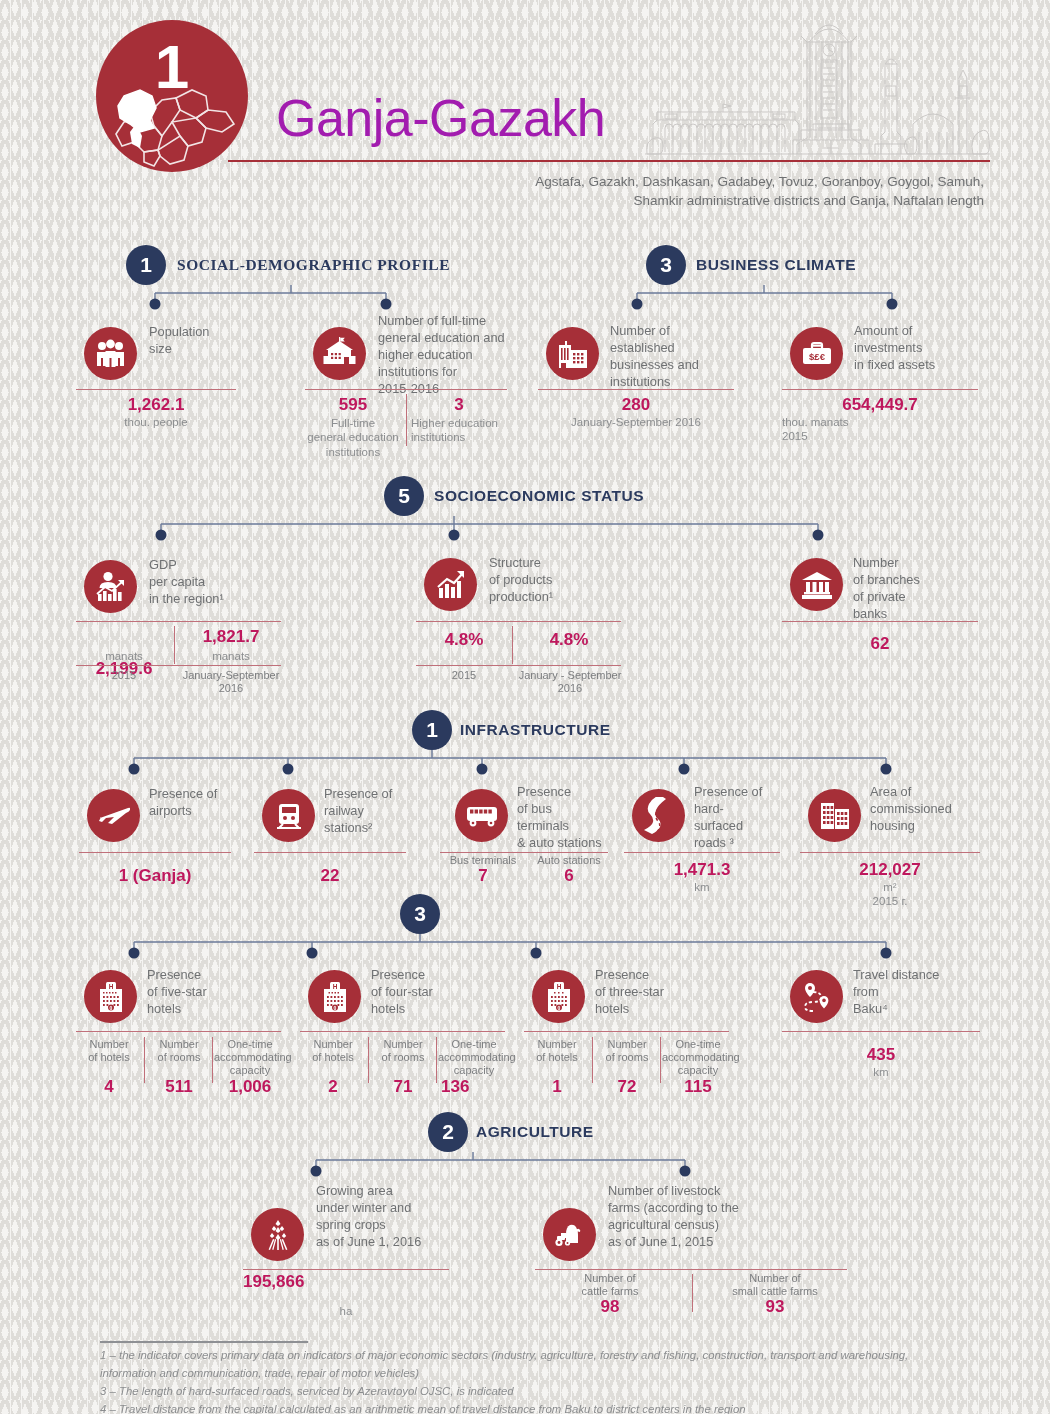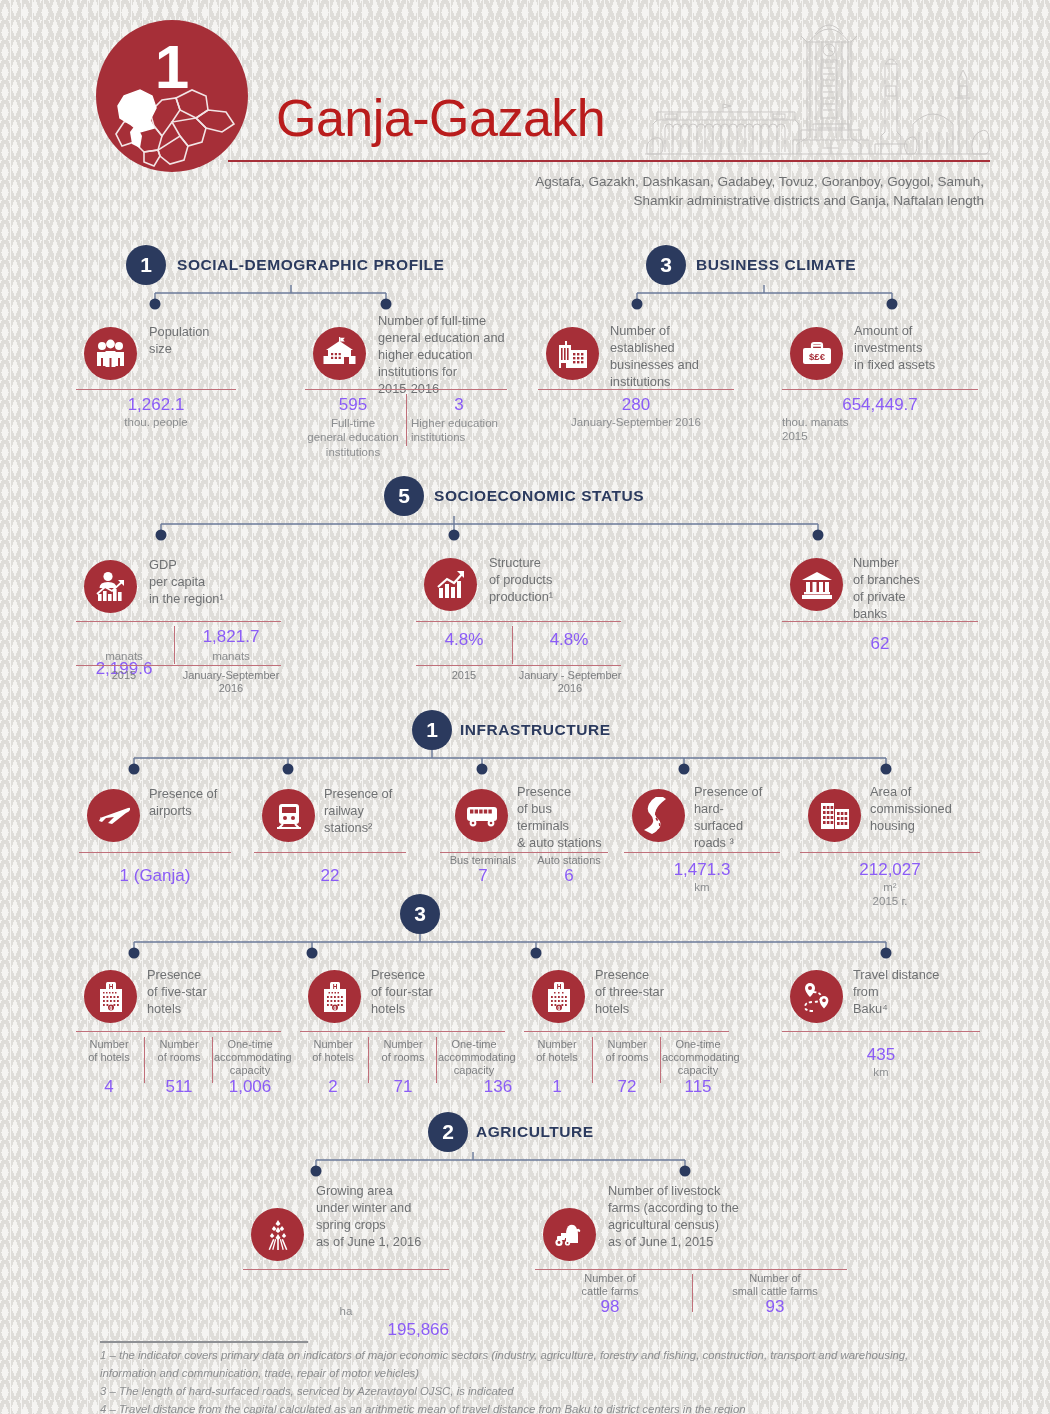--- a/index.html
+++ b/index.html
@@ -32,21 +32,21 @@
     background:#a62f38;
   }
   #hdr-num{
     position:absolute;left:96px;top:20px;width:152px;height:152px;
     color:#fff;font-size:62px;font-weight:bold;line-height:1;
     display:flex;align-items:flex-start;justify-content:center;padding-top:16px;box-sizing:border-box;
   }
   #hdr-map{position:absolute;left:110px;top:78px;width:132px;height:92px;}
   #hdr-title{
     position:absolute;left:276px;top:92px;
-    font-size:52px;color:#b91c1c;letter-spacing:-0.5px;line-height:1;
+    font-size:52px;color:#a21caf;letter-spacing:-0.5px;line-height:1;
     font-weight:400;
     text-align:center;
   }
   #hdr-rule{position:absolute;left:228px;top:160px;width:762px;height:2px;background:#a62f38;}
   #hdr-sub{
     position:absolute;right:66px;top:172px;width:520px;
     text-align:right;font-size:13.5px;color:#6f7173;line-height:1.42;
   }
   #skyline{position:absolute;left:645px;top:12px;width:345px;height:148px;opacity:.95;}
 
@@ -65,21 +65,21 @@
   .node{position:absolute;}
   .node .ico{
     position:absolute;left:0;top:0;width:53px;height:53px;border-radius:50%;background:#a62f38;
     display:flex;align-items:center;justify-content:center;
   }
   .node .ico svg{display:block;}
   .node .lbl{
     position:absolute;font-size:12.8px;color:#6f7173;line-height:1.32;
   }
   .hrule{position:absolute;height:1.4px;background:#c0707a;}
-  .bigval{position:absolute;font-size:17px;font-weight:normal;color:#8b5cf6;white-space:nowrap;}
+  .bigval{position:absolute;font-size:17px;font-weight:bold;color:#be185d;white-space:nowrap;}
   .unit{position:absolute;font-size:11.5px;color:#8c8e90;line-height:1.25;white-space:nowrap;}
   .subhead{position:absolute;font-size:11px;color:#7c7e80;line-height:1.2;text-align:center;}
   .vdiv{position:absolute;width:1.4px;background:#c0707a;}
 
   
   #fn-rule{position:absolute;left:100px;top:1341px;width:208px;height:1.6px;background:#8e9094;}
   #footnotes{
     position:absolute;left:100px;top:1346px;width:880px;
     font-size:11.4px;font-style:italic;color:#8b8d8f;line-height:1.58;
   }
@@ -159,21 +159,21 @@
 
     <div id="hdr-title">Ganja-Gazakh</div>
     <div id="hdr-rule"></div>
     <div id="hdr-sub">
       <div>Agstafa, Gazakh, Dashkasan, Gadabey, Tovuz, Goranboy, Goygol, Samuh,</div>
       <div>Shamkir administrative districts and Ganja, Naftalan length</div>
     </div>
   </div>
 
   <div class="sec-badge" style="left:126px;top:245px;">1</div>
-  <div class="sec-title" style="left:177px;top:245px;">SOCIAL-DEMOGRAPHIC PROFILE</div>
+  <div class="sec-title" style="left:177px;top:245px;font-family:Liberation Serif, serif;">SOCIAL-DEMOGRAPHIC PROFILE</div>
   <div class="conn" style="left:146px;top:285px;">
     <svg width="260" height="26" viewBox="0 0 260 26">
       <g stroke="#6b7a99" stroke-width="1.4" fill="none">
         <path d="M145 0 L145 8 M9 8 L240 8 M9 8 L9 17 M240 8 L240 17"></path>
       </g>
       <circle cx="9" cy="19" r="5.5" fill="#2b3a5e"></circle>
       <circle cx="240" cy="19" r="5.5" fill="#2b3a5e"></circle>
     </svg>
   </div>
 
@@ -610,21 +610,21 @@
   <div class="vdiv" style="left:436px;top:1037px;height:46px;"></div>
   <div class="subhead" style="left:300px;top:1038px;width:66px;white-space:pre-line;">Number
 of hotels</div>
   <div class="bigval" style="left:300px;top:1077px;width:66px;text-align:center;">2</div>
   <div class="subhead" style="left:370px;top:1038px;width:66px;white-space:pre-line;">Number
 of rooms</div>
   <div class="bigval" style="left:370px;top:1077px;width:66px;text-align:center;">71</div>
   <div class="subhead" style="left:438px;top:1038px;width:72px;white-space:pre-line;">One-time
 accommodating
 capacity</div>
-  <div class="bigval" style="left:446px;top:1077px;width:72px;text-align:center;padding-left:16px;">136</div>
+  <div class="bigval" style="left:425px;top:1077px;width:72px;text-align:left;padding-left:16px;">136</div>
 
   <div class="node" style="left:532px;top:970px;width:200px;">
     <div class="ico">
       <svg width="30" height="32" viewBox="0 0 30 32" fill="#fff">
         <rect x="4" y="8" width="22" height="23"></rect>
         <rect x="10" y="1" width="10" height="8" rx="1.5"></rect>
         <text x="15" y="7.6" font-family="Liberation Sans, sans-serif" font-size="6.5" font-weight="bold" fill="#a62f38" text-anchor="middle">H</text>
         <g fill="#a62f38">
           <rect x="10" y="11" width="1.5" height="1.5"></rect>
             <rect x="14" y="11" width="1.5" height="1.5"></rect>
@@ -712,21 +712,21 @@
         <path d="M13 21 L14.2 21.4 L11.4 32 L10.2 31.6 Z"></path>
         <path d="M19 21 L17.8 21.4 L20.6 32 L21.8 31.6 Z"></path>
       </svg>
     </div>
     <div class="lbl" style="left:65px;top:-25px;width:170px;white-space:pre-line;">Growing area
 under winter and
 spring crops
 as of June 1, 2016</div>
   </div>
   <div class="hrule" style="left:243px;top:1269px;width:206px;"></div>
-  <div class="bigval" style="left:243px;top:1272px;width:206px;text-align:right;margin-top:48px;">195,866</div>
+  <div class="bigval" style="left:243px;top:1272px;width:206px;text-align:left;">195,866</div>
   <div class="unit" style="left:243px;top:1304px;width:206px;text-align:center;white-space:pre-line;">ha</div>
 
   <div class="node" style="left:543px;top:1208px;width:280px;">
     <div class="ico">
       <svg width="34" height="24" viewBox="0 0 34 24" fill="#fff">
         <path d="M17 2 q4 -1 6 2 q2 3 2 8 v8 h-12 v-9 q0 -7 4 -9 Z"></path>
         <path d="M8 10 h5 v5 h-5 Z"></path>
         <rect x="4" y="13" width="8" height="4" rx="1"></rect>
         <circle cx="6" cy="19.5" r="3.6"></circle>
           <circle cx="6" cy="19.5" r="1.4" fill="#a62f38"></circle>

